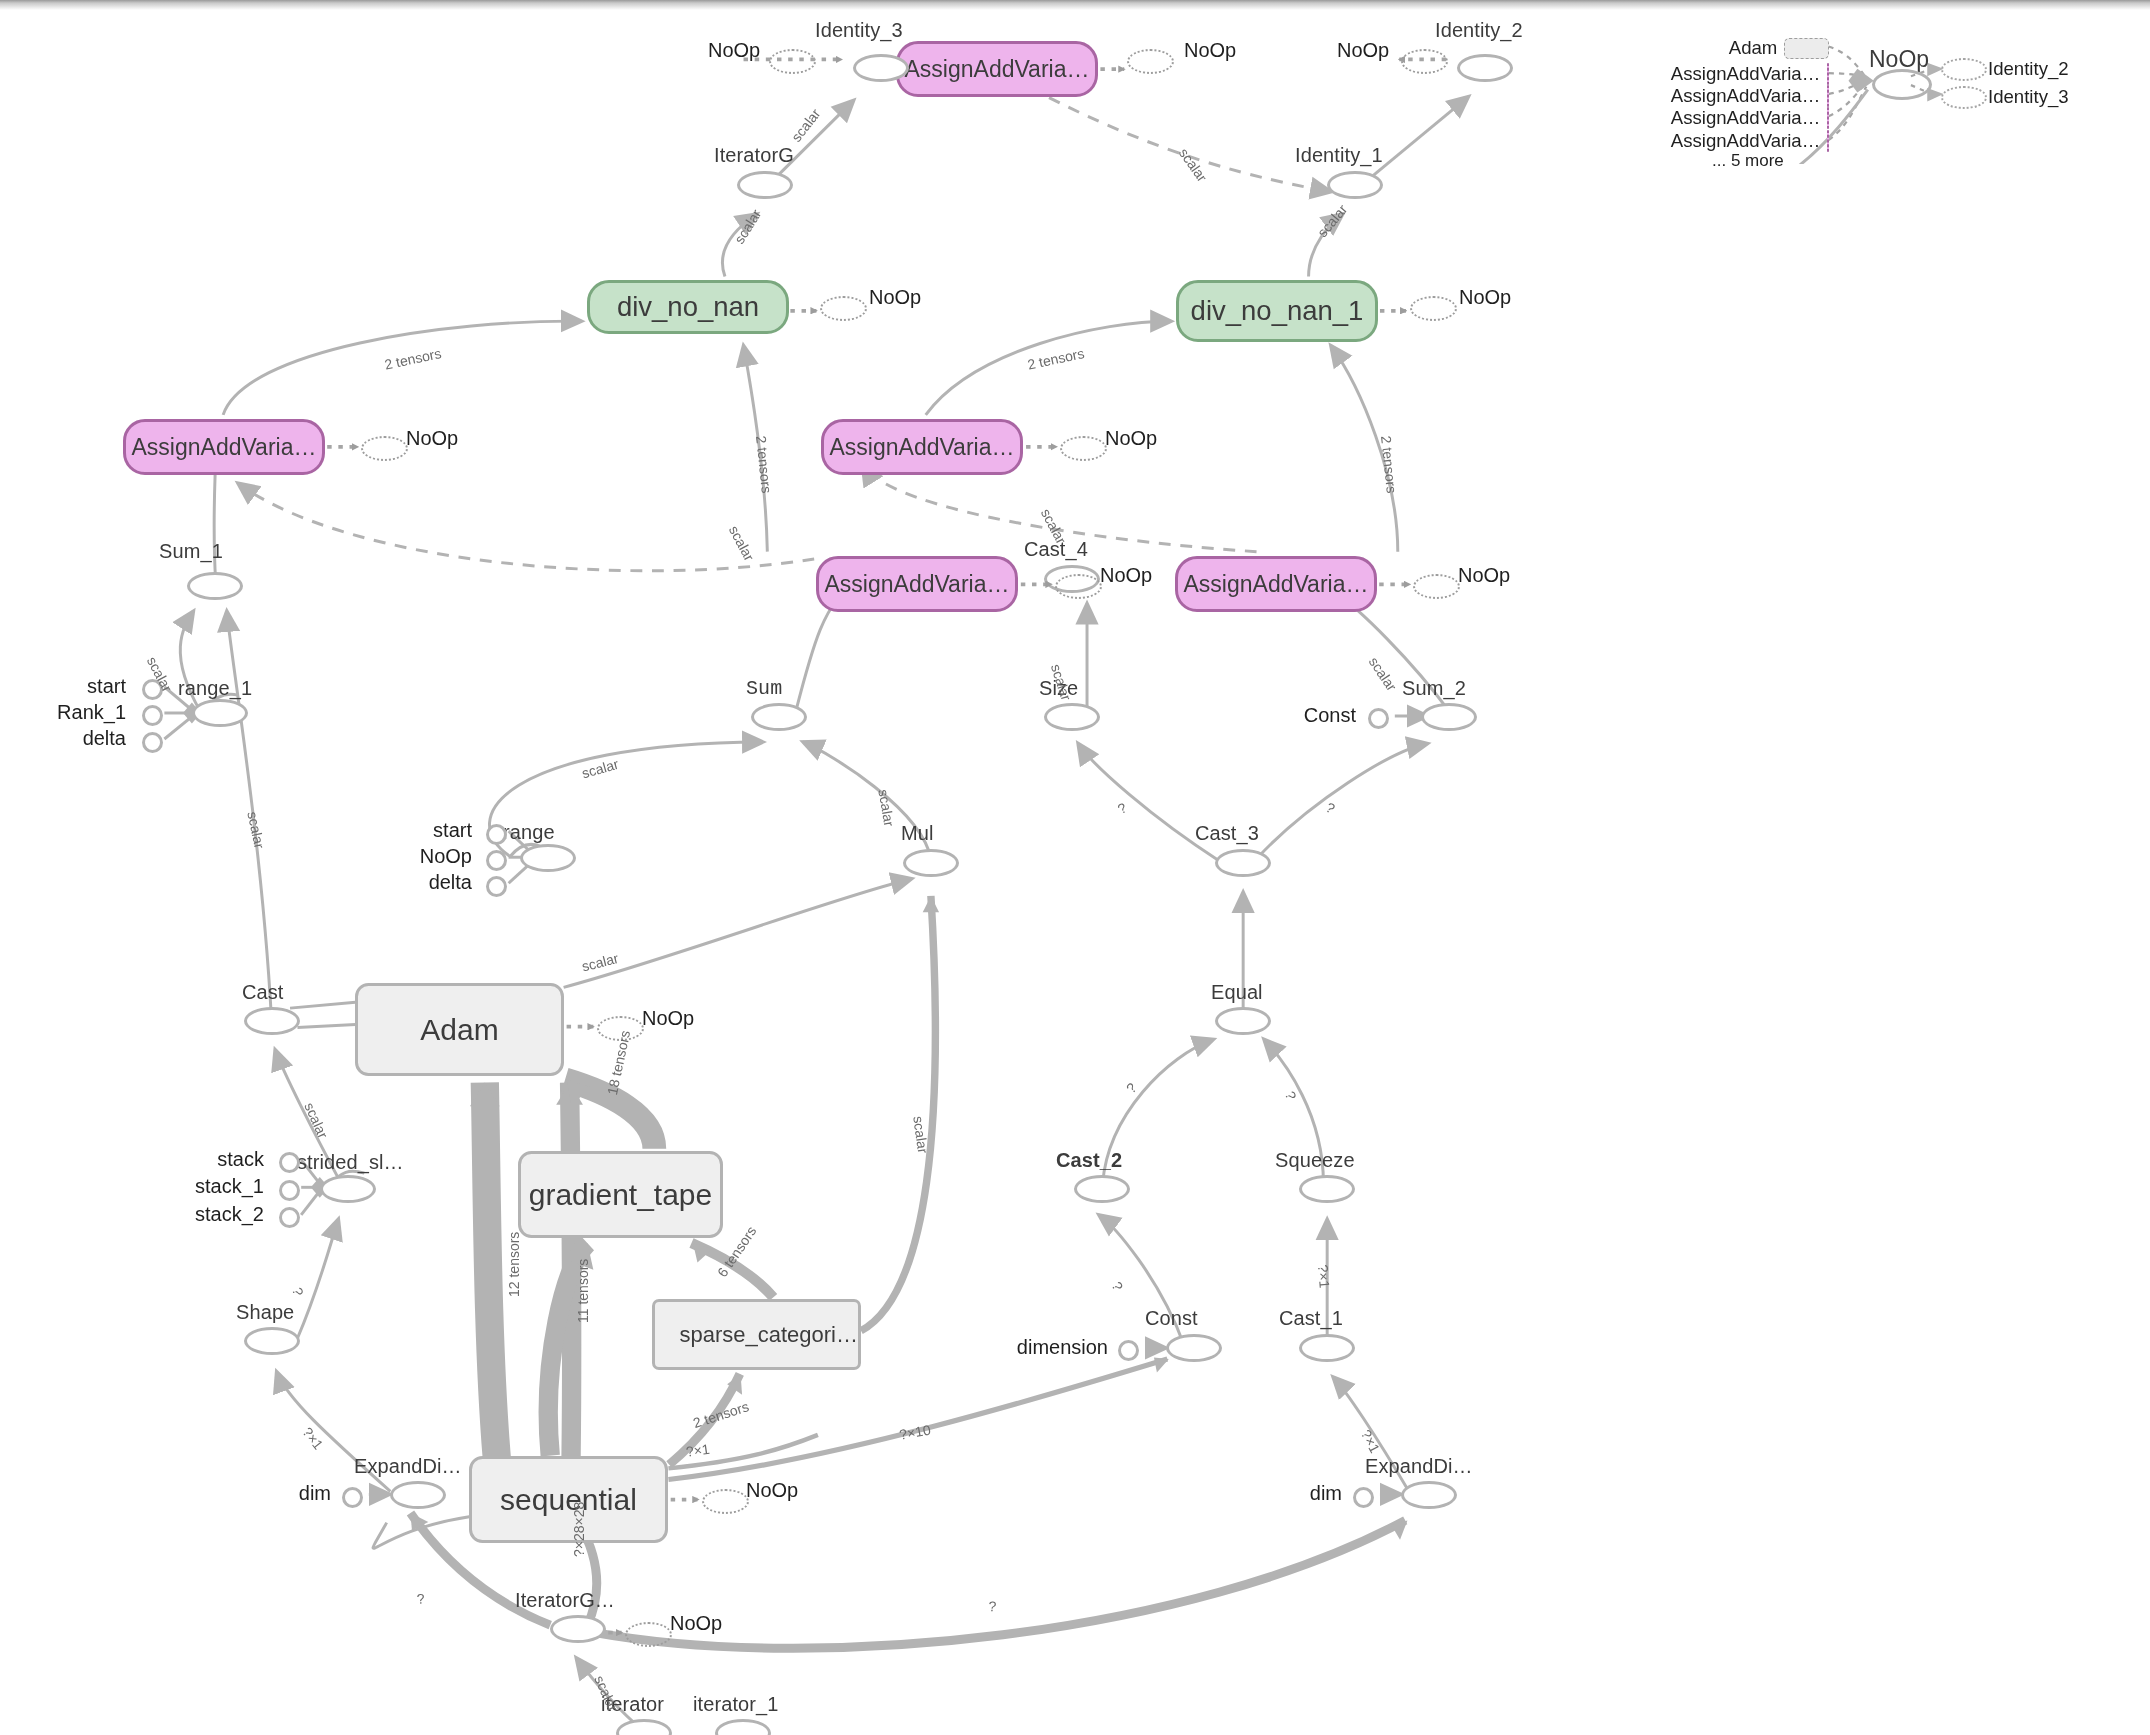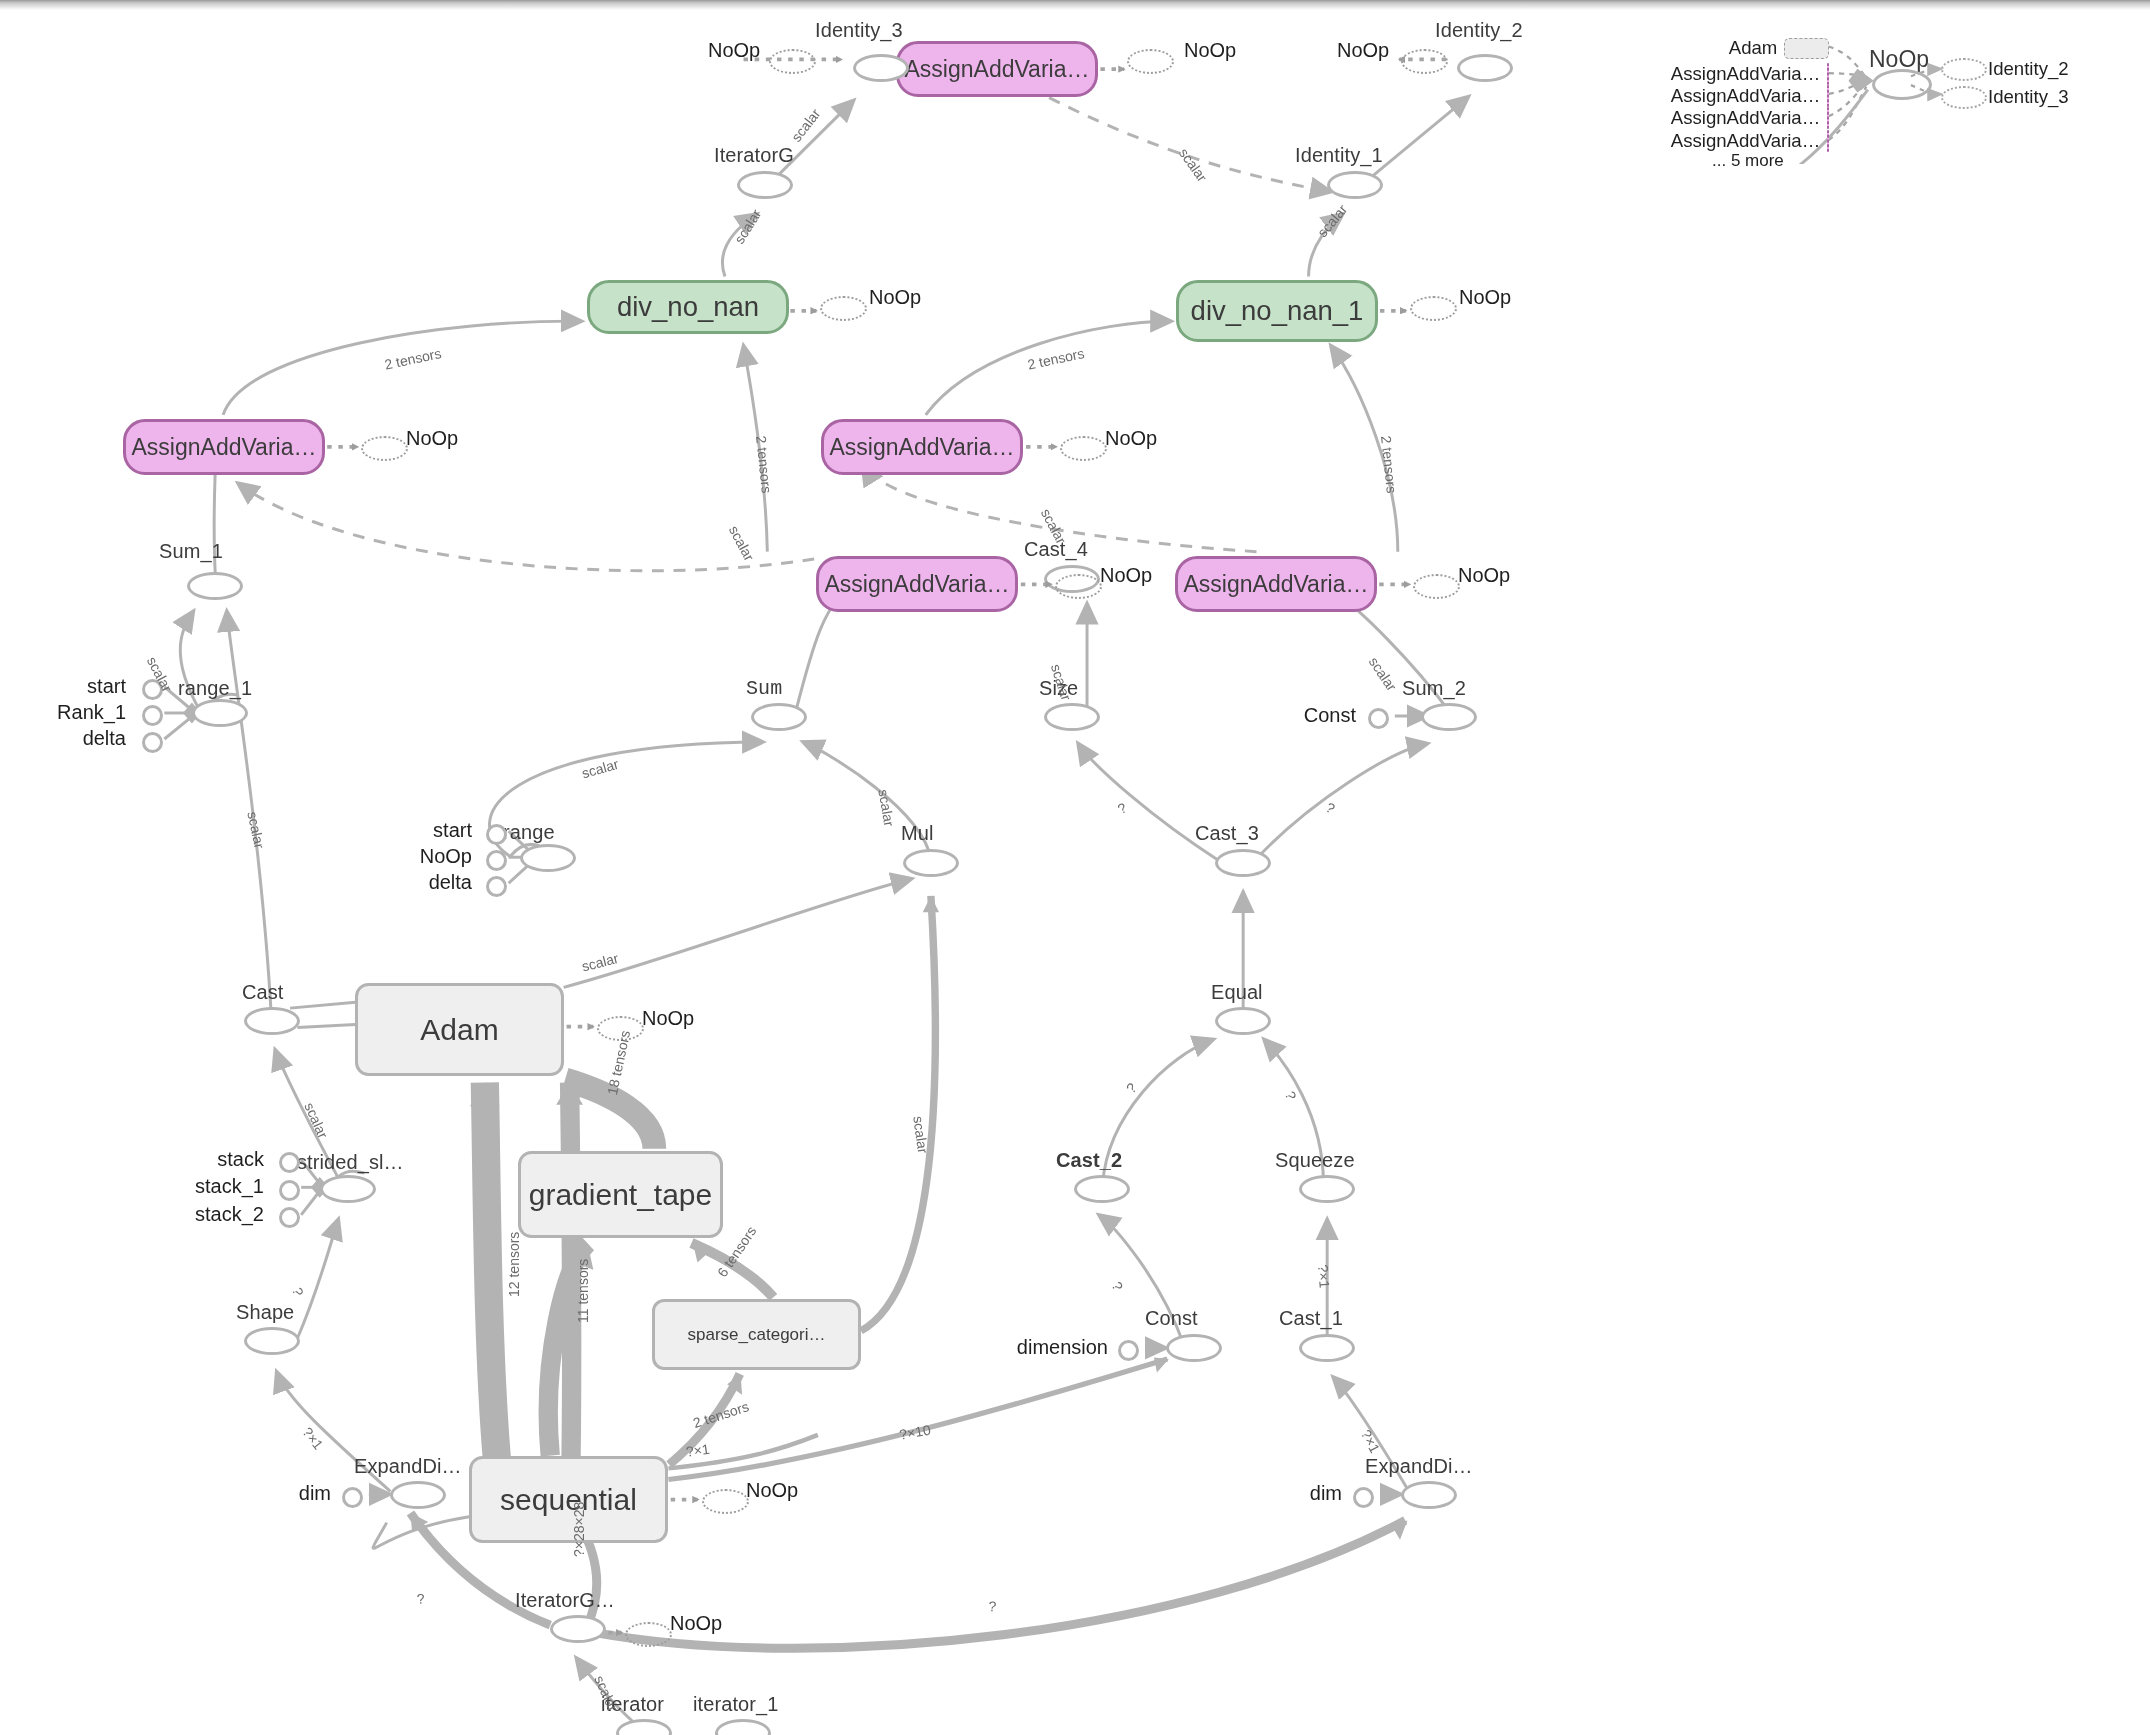--- a/index.html
+++ b/index.html
@@ -10,21 +10,21 @@
   #canvas{position:absolute;left:0;top:0;width:2151px;height:1736px;}
   svg.edges{position:absolute;left:0;top:0;width:2151px;height:1736px;pointer-events:none;}
   
   .node{position:absolute;box-sizing:border-box;display:flex;align-items:center;
         justify-content:center;}
   .op-ellipse{border:3.7px solid #b3b3b3;background:#fff;border-radius:50%;}
   .op-label{position:absolute;color:#3c3c3c;white-space:nowrap;
         font-size:20px;letter-spacing:0.1px;}
   .meta{border:3.7px solid #b3b3b3;background:#efefef;border-radius:13.4px;
         color:#3c3c3c;font-size:30px;}
-  .meta.small{font-size:17px;border-radius:12px;}
+  .meta.small{font-size:22px;border-radius:7px;justify-content:flex-end;}
   .pinknode{border:3.7px solid #a965a3;background:#eeb4ec;border-radius:22px;
         color:#3c3c3c;font-size:23px;}
   .greennode{border:3.7px solid #7ba87f;background:#c6e2c9;border-radius:22px;
         color:#3c3c3c;font-size:27.5px;}
   .noop-ell{position:absolute;border:2.2px dotted #9d9d9d;border-radius:50%;
         width:43px;height:21px;background:transparent;}
   .noop-label{position:absolute;color:#1f1f1f;font-size:20px;white-space:nowrap;}
   .in-circle{position:absolute;border:3px solid #b3b3b3;border-radius:50%;
         background:#fff;width:15px;height:15px;}
   .in-label{position:absolute;color:#1f1f1f;font-size:20px;white-space:nowrap;

